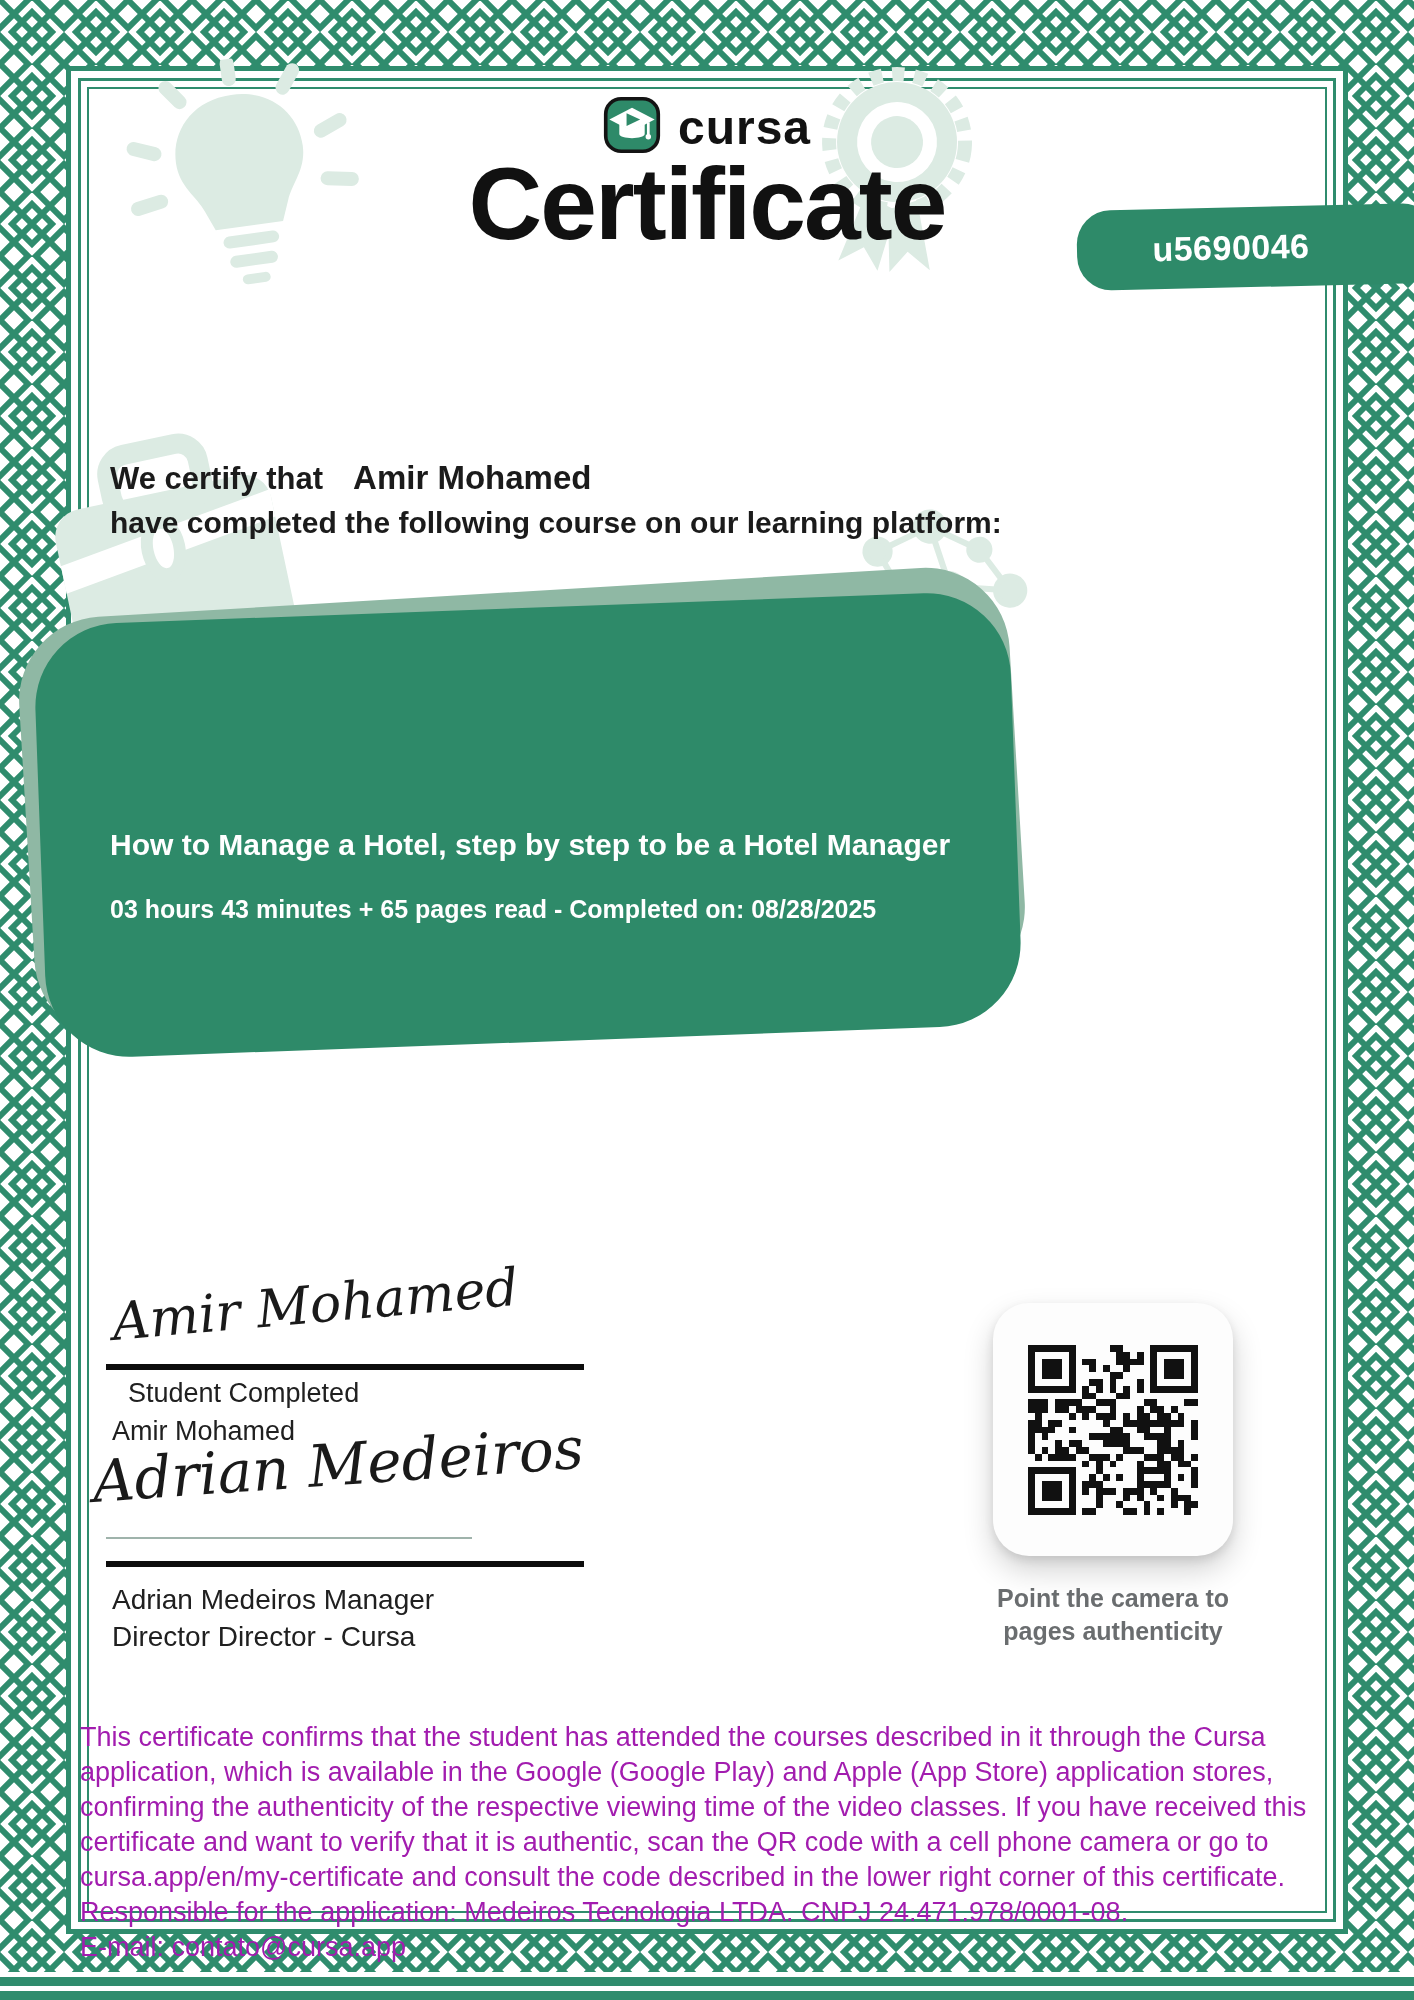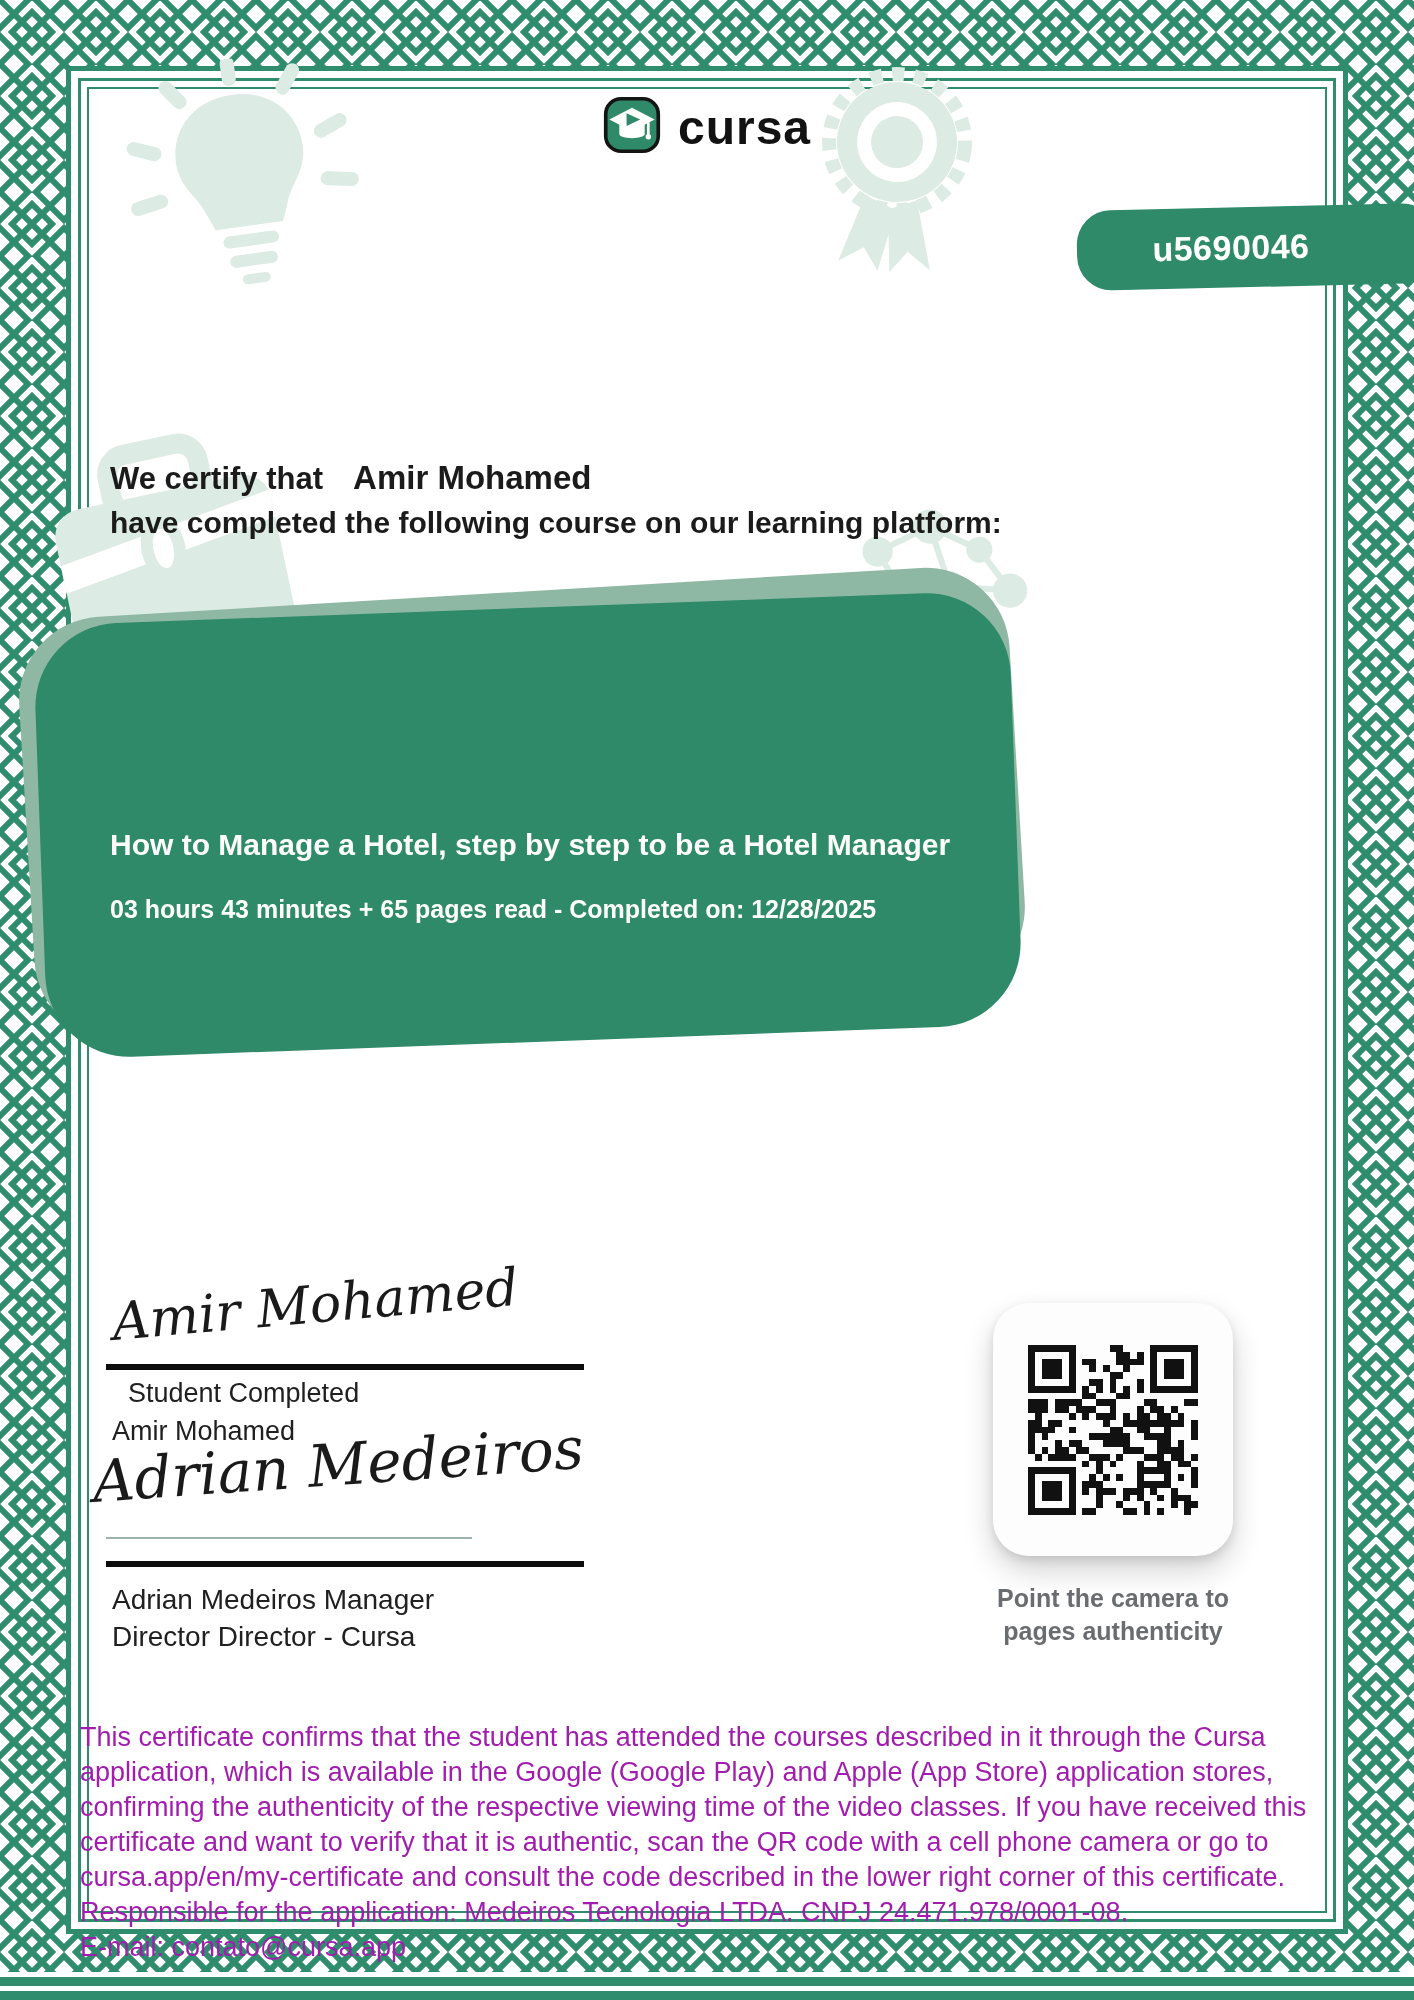--- a/index.html
+++ b/index.html
@@ -184,35 +184,36 @@
         <rect x="3" y="3" width="58" height="58" rx="17" fill="#2E8A69" stroke="#141414" stroke-width="4"></rect>
         <polygon points="32,13 57,26 32,39 7,26" fill="#ffffff"></polygon>
         <path d="M18 31 v11 c0 6 28 6 28 0 v-11 l-14 7 Z" fill="#ffffff"></path>
         <polygon points="26,19 41,26 26,33" fill="#2E8A69"></polygon>
         <line x1="50" y1="29" x2="50" y2="43" stroke="#ffffff" stroke-width="3"></line>
         <circle cx="50" cy="45" r="3" fill="#ffffff"></circle>
       </svg>
     </span>
     <span class="brand-text">cursa</span>
   </div>
+  <div class="abs cert-title">Certificate</div>
   <div class="abs badge">
     <span>u5690046</span>
   </div>
 
   <div class="abs certify">
     <div class="l1">
       <span>We certify that</span><span class="name">Amir Mohamed</span>
     </div>
     <div class="l2">have completed the following course on our learning platform:</div>
   </div>
 
   <div class="abs sage-band"></div>
   <div class="abs green-band"></div>
   <div class="abs course-title">How to Manage a Hotel, step by step to be a Hotel Manager</div>
-  <div class="abs course-meta">03 hours 43 minutes + 65 pages read - Completed on: 12/28/2025</div>
+  <div class="abs course-meta">03 hours 43 minutes + 65 pages read - Completed on: 08/28/2025</div>
 
   <div class="abs sig-script sig1-script">Amir Mohamed</div>
   <div class="abs sig-line sig1-line"></div>
   <div class="abs sig-label lbl-student-sig">Student Completed</div>
   <div class="abs sig-label lbl-student-name">Amir Mohamed</div>
 
   <div class="abs sig2-thin"></div>
   <div class="abs sig-script sig2-script">Adrian Medeiros</div>
   <div class="abs sig-line sig2-line"></div>
   <div class="abs sig-label lbl-director-name">Adrian Medeiros Manager</div>

